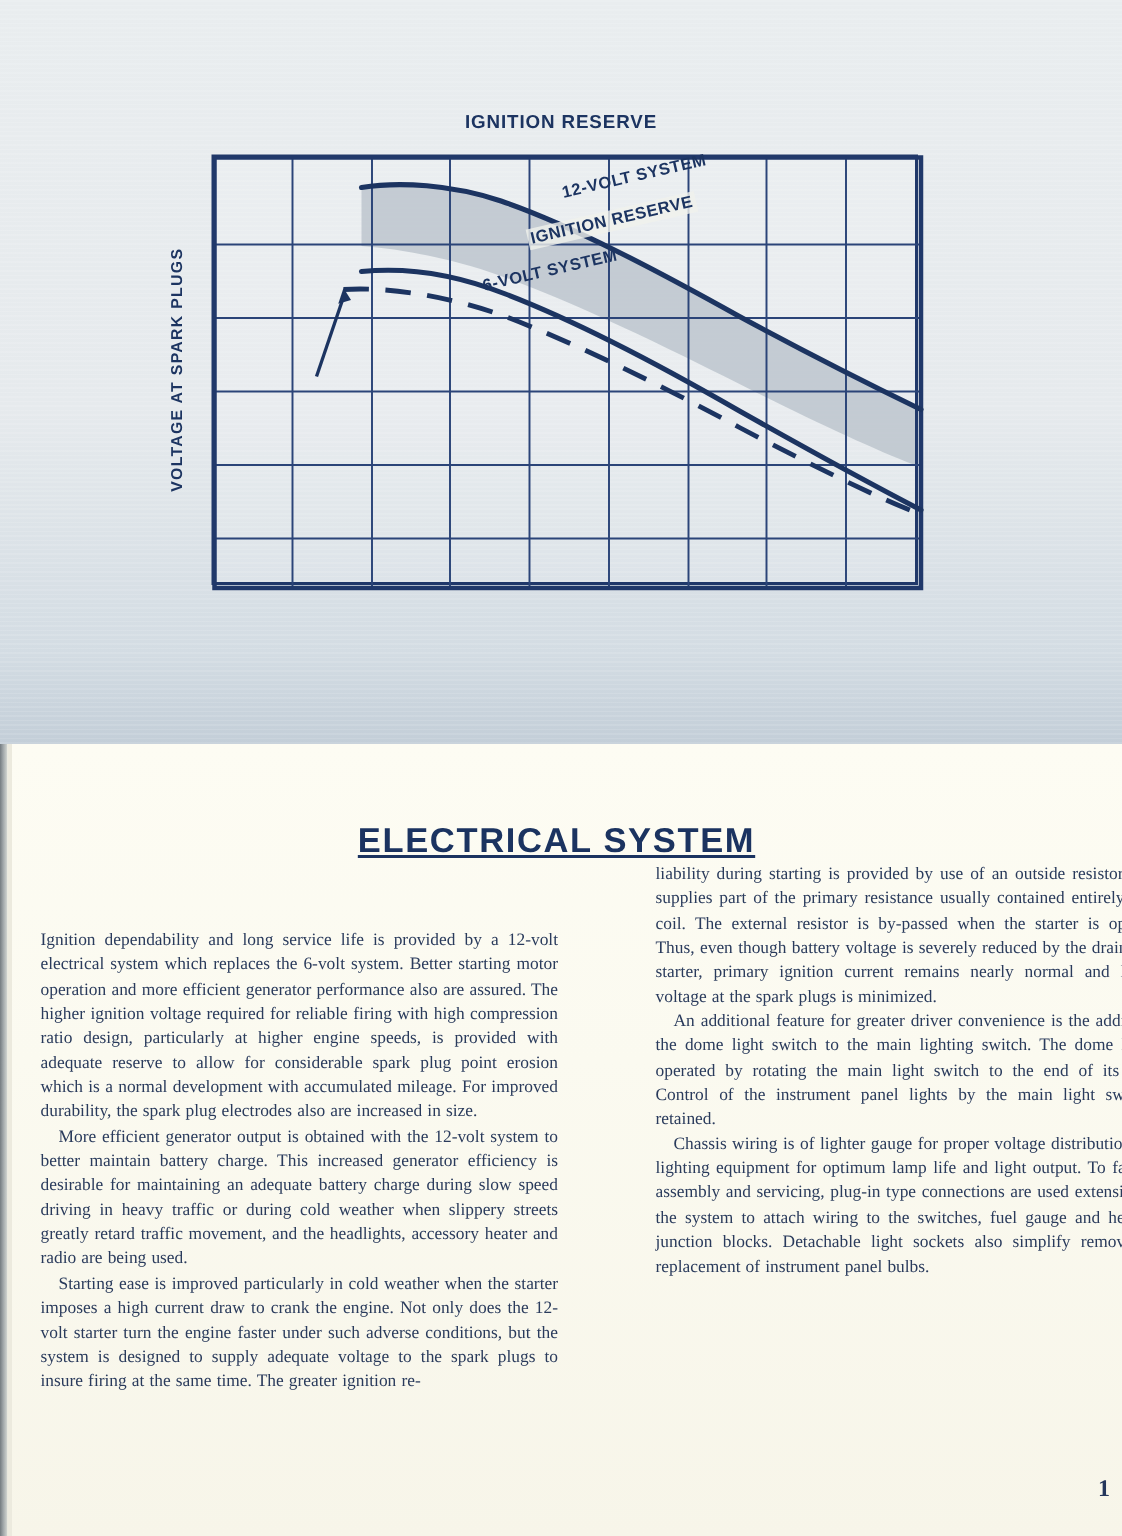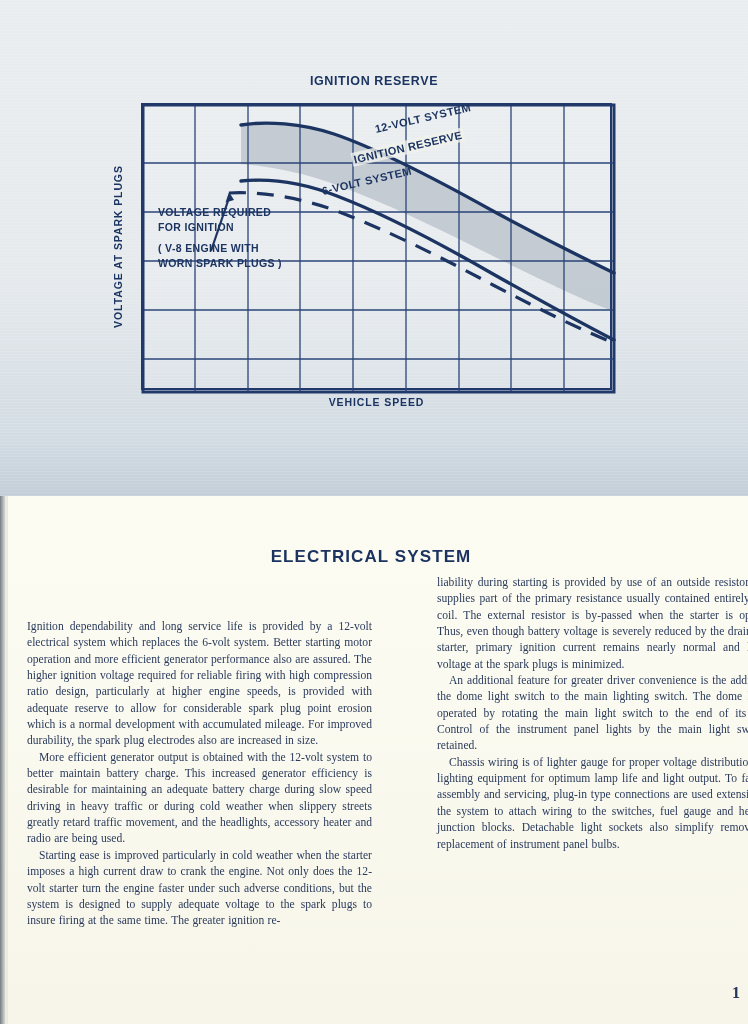--- a/index.html
+++ b/index.html
@@ -141,23 +141,24 @@
   #annotation .gap { display:block; height:6px; }
 
   
   #article-title {
     position: absolute;
     left: 0; top: 547px;
     width: 742px;
     text-align: center;
     font-family: "Liberation Sans", sans-serif;
     font-weight: bold;
-    font-size: 17px;
+    font-size: 23px;
     letter-spacing: 1.1px;
     color: #1b3360;
+    text-decoration: underline;
   }
 
   .col {
     position: absolute;
     top: 575px;
     width: 345px;
     font-family: "Liberation Serif", serif;
     font-size: 11.6px;
     line-height: 16.35px;
     color: #2a3b5c;
@@ -234,29 +235,21 @@
 
       <line x1="70" y1="148" x2="88" y2="95" stroke="#1c3461" stroke-width="2.2"></line>
       <polygon points="88,89 84.5,99.5 93,97" fill="#1c3461"></polygon>
     </svg>
   </div>
 
   <div class="curve-label" id="label-12v">12-VOLT SYSTEM</div>
   <div class="curve-label" id="label-res">IGNITION RESERVE</div>
   <div class="curve-label" id="label-6v">6-VOLT SYSTEM</div>
 
-  <div id="annotation">
-    <div>VOLTAGE REQUIRED</div>
-    <div>FOR IGNITION</div>
-    <span class="gap"></span>
-    <div>( V-8 ENGINE WITH</div>
-    <div>WORN SPARK PLUGS )</div>
-  </div>
-
-  <div class="x-axis-label">VEHICLE SPEED</div>
+
 
   <div id="article-title">ELECTRICAL SYSTEM</div>
 
   <div class="col" id="col-left">
     <p>Ignition dependability and long service life is provided by a 12-volt electrical system which replaces the 6-volt system.  Better starting motor operation and more efficient generator performance also are assured.  The higher ignition voltage required for reliable firing with high compression ratio design, particularly at higher engine speeds, is provided with adequate reserve to allow for considerable spark plug point erosion which is a normal development with accumulated mileage.  For improved durability, the spark plug electrodes also are increased in size.</p>
     <p>More efficient generator output is obtained with the 12-volt system to better maintain battery charge. This increased generator efficiency is desirable for maintaining an adequate battery charge during slow speed driving in heavy traffic or during cold weather when slippery streets greatly retard traffic movement, and the headlights, accessory heater and radio are being used.</p>
     <p>Starting ease is improved particularly in cold weather when the starter imposes a high current draw to crank the engine.  Not only does the 12-volt starter turn the engine faster under such adverse conditions, but the system is designed to supply adequate voltage to the spark plugs to insure firing at the same time.  The greater ignition re-</p>
   </div>
 
   <div class="col" id="col-right">

